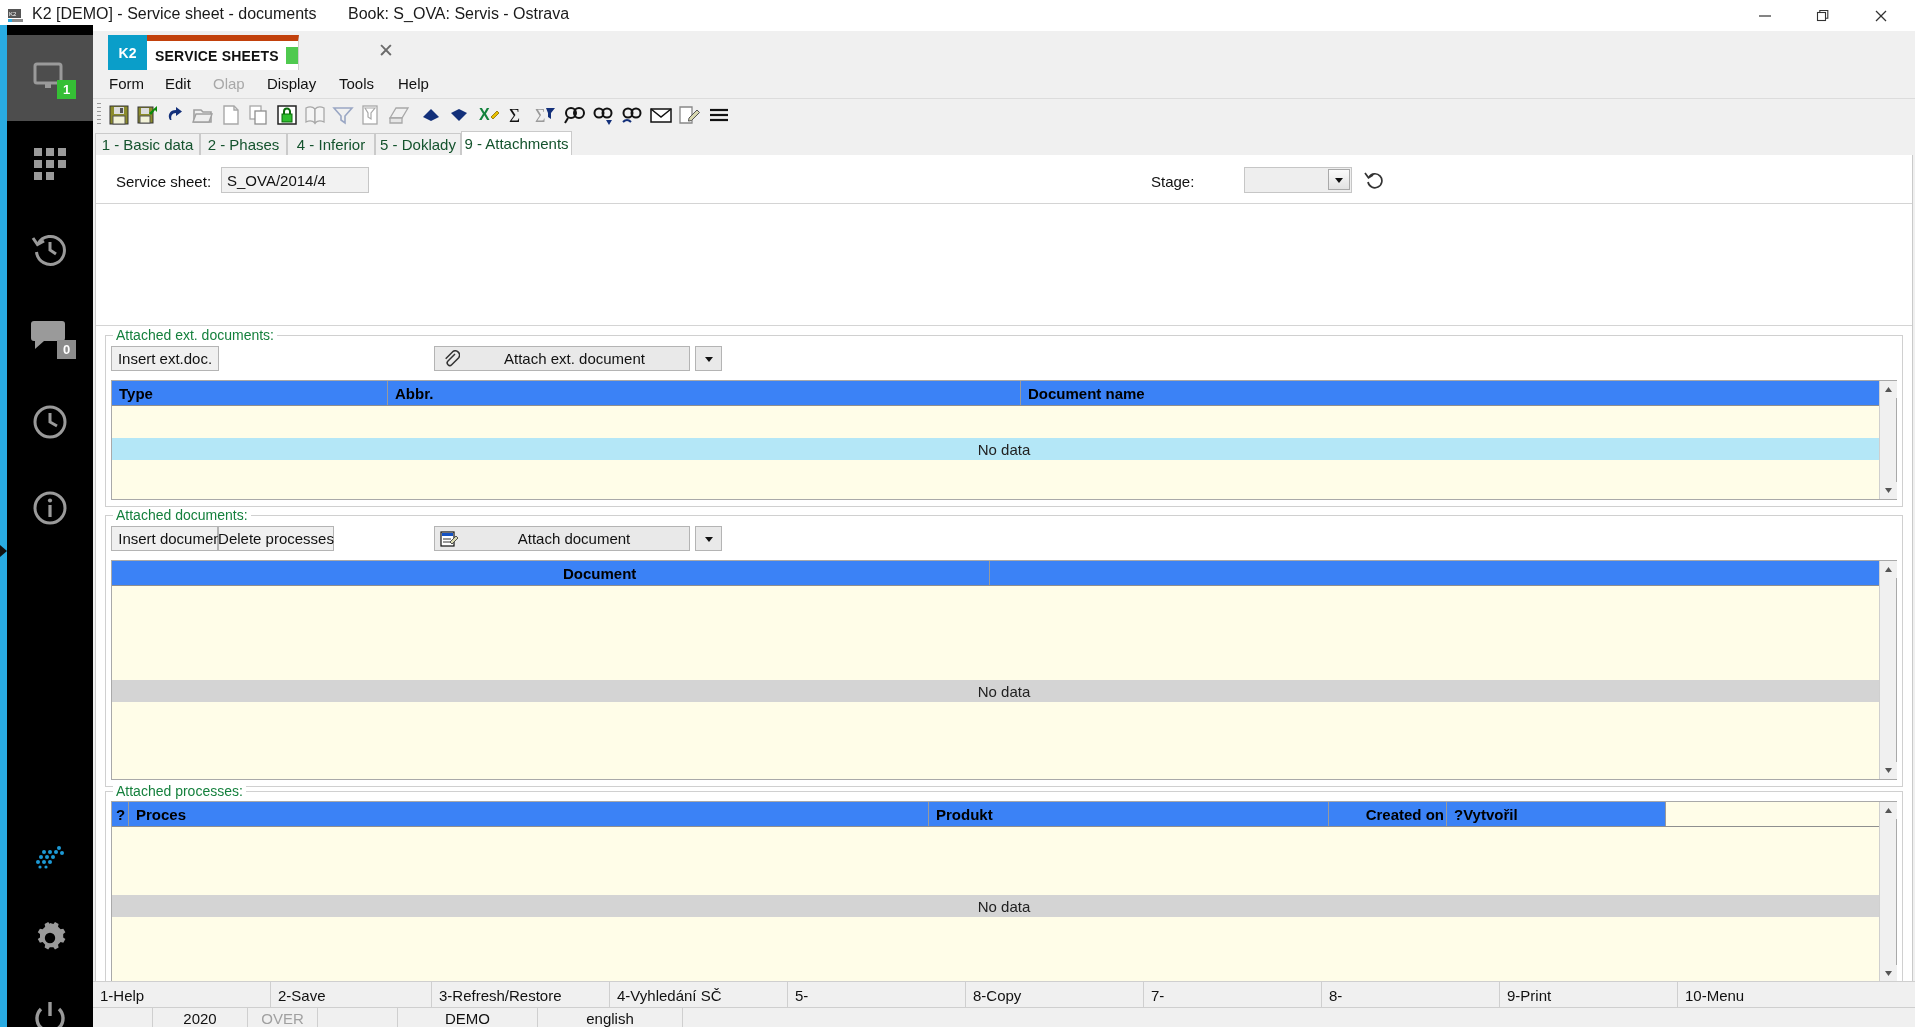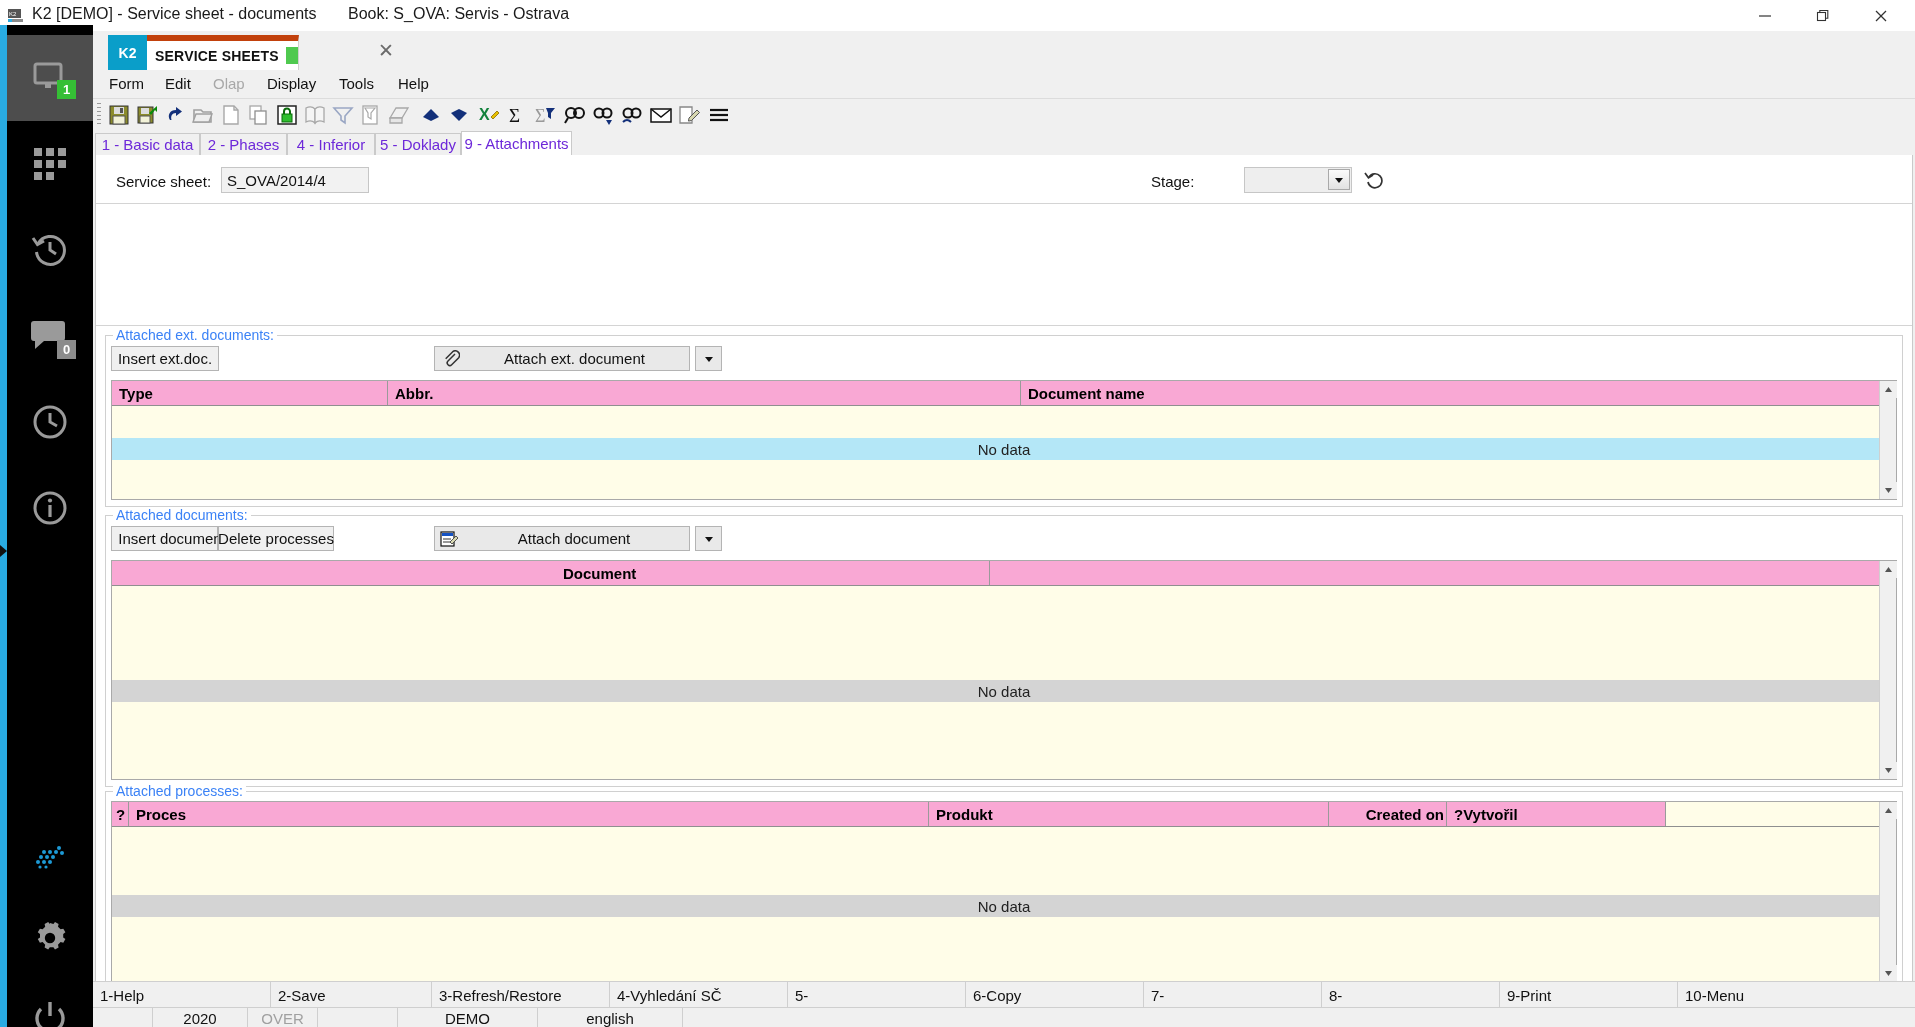--- a/index.html
+++ b/index.html
@@ -136,21 +136,21 @@
     background: #f0f0f0;
   }
 
   
   #pagetabs {
     position: absolute; left: 2px; top: 0; width: 1818px; height: 25px;
   }
   .ptab {
     position: absolute; top: 2px; height: 23px;
     background: #f0f0f0; border: 1px solid #cacaca;
-    font-size: 15px; color: #6d28d9;
+    font-size: 15px; color: #14532d;
     display: flex; align-items: center; justify-content: center;
     white-space: nowrap;
   }
   .ptab.active {
     background: #ffffff; border-bottom-color: #ffffff;
     top: 0; height: 25px;
   }
 
   #formbody {
     position: absolute; left: 2px; top: 24px; width: 1818px; height: 840px;
@@ -178,21 +178,21 @@
   .hr-sep {
     position: absolute; height: 1px; background: #d4d4d4;
   }
 
   
   .groupbox {
     position: absolute; border: 1px solid #d0d0d0;
   }
   .group-caption {
     position: absolute; top: -9px; left: 7px; background: #ffffff;
-    font-size: 14px; color: #3b82f6; padding: 0 3px; white-space: nowrap;
+    font-size: 14px; color: #15803d; padding: 0 3px; white-space: nowrap;
   }
 
   .btn {
     position: absolute; background: #f0f0f0; border: 1px solid #b4b4b4;
     font-size: 15px; color: #111;
     display: flex; align-items: center; justify-content: center;
     white-space: nowrap;
   }
   .btn-split {
     position: absolute; background: #e9e9e9; border: 1px solid #b4b4b4;
@@ -204,21 +204,21 @@
     display: flex; align-items: center; justify-content: center;
   }
 
   
   .grid {
     position: absolute; background: #fffde8;
     border: 1px solid #a9a9a9;
   }
   .grid-head {
     position: absolute; left: 0; top: 0; height: 25px; width: 100%;
-    background: #f9a8d4; border-bottom: 1px solid #8f8f8f;
+    background: #3b82f6; border-bottom: 1px solid #8f8f8f;
   }
   .gh-cell {
     position: absolute; top: 0; height: 24px;
     font-size: 15px; font-weight: bold; color: #000;
     display: flex; align-items: center; padding-left: 7px;
     border-right: 1px solid #9a9a9a; white-space: nowrap;
   }
   .nodata-row {
     position: absolute; left: 0; width: 100%; height: 22px;
     display: flex; align-items: center; justify-content: center;
@@ -713,21 +713,21 @@
     </div>
   </div>
 </div>
 
 <div id="fkeys">
   <div class="fk" style="left:0px;    width:178px;">1-Help</div>
   <div class="fk" style="left:178px;  width:161px;">2-Save</div>
   <div class="fk" style="left:339px;  width:178px;">3-Refresh/Restore</div>
   <div class="fk" style="left:517px;  width:178px;">4-Vyhledání SČ</div>
   <div class="fk" style="left:695px;  width:178px;">5-</div>
-  <div class="fk" style="left:873px;  width:178px;">6-Copy</div>
+  <div class="fk" style="left:873px;  width:178px;">8-Copy</div>
   <div class="fk" style="left:1051px; width:178px;">7-</div>
   <div class="fk" style="left:1229px; width:178px;">8-</div>
   <div class="fk" style="left:1407px; width:178px;">9-Print</div>
   <div class="fk" style="left:1585px; width:237px; border-right:none;">10-Menu</div>
 </div>
 
 <div id="statusbar">
   <div class="st" style="left:0px;   width:60px;"></div>
   <div class="st" style="left:60px;  width:95px;">2020</div>
   <div class="st dim" style="left:155px; width:70px;">OVER</div>

